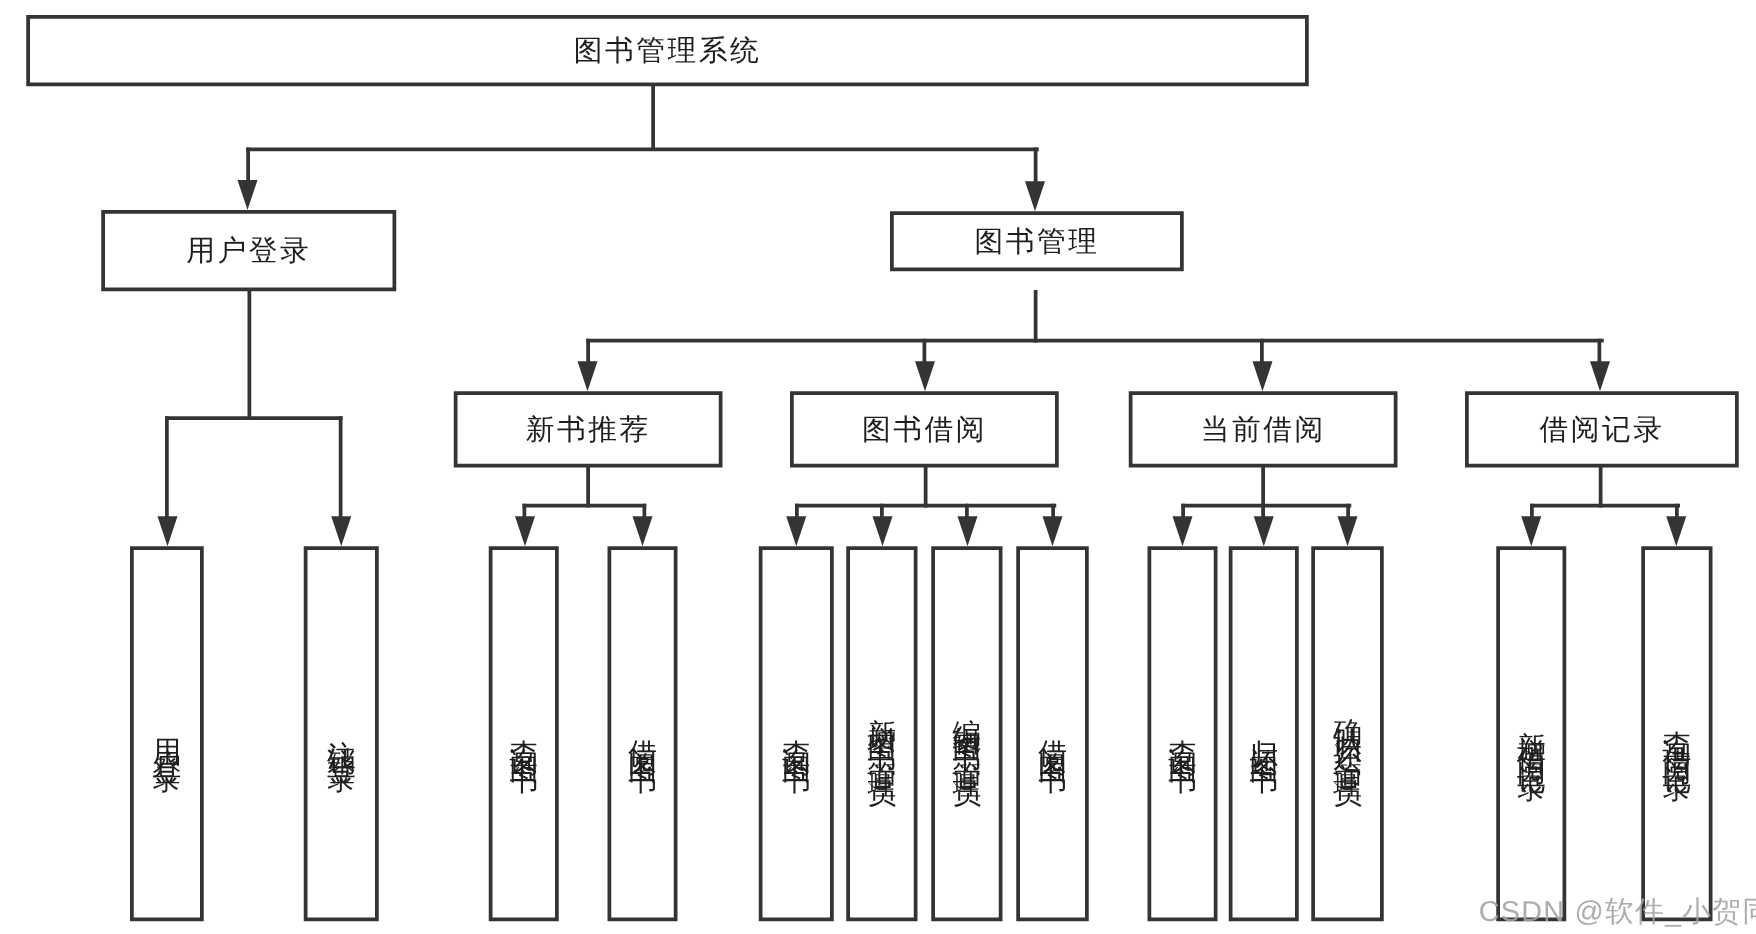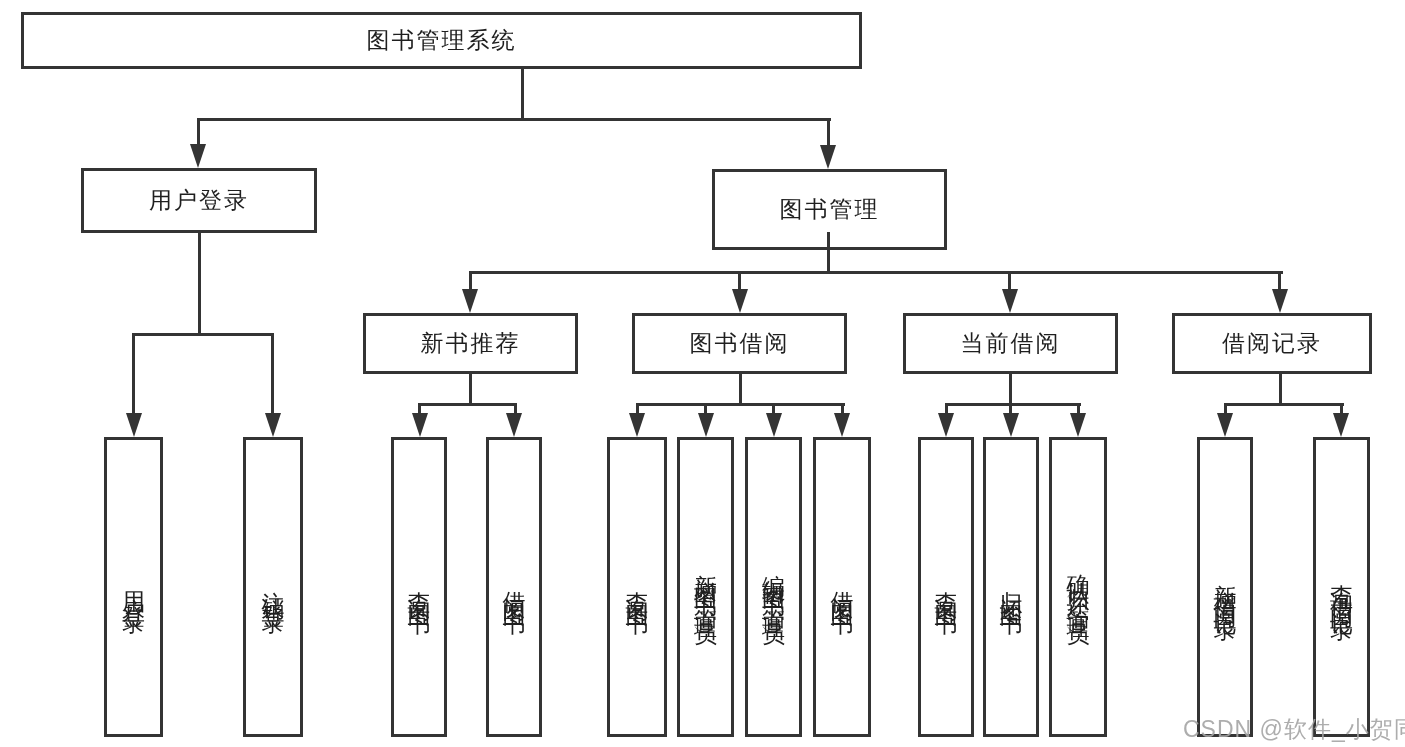--- a/index.html
+++ b/index.html
@@ -59,31 +59,31 @@
     color: rgba(164,164,164,0.9);
     white-space: nowrap;
     z-index: 10;
   }
 </style>
 </head>
 <body>
 
 <div id="canvas">
 
-  <div class="box" style="left:21px; top:12px; width:841px; height:57px;">图书管理系统</div>
+  <div class="box" style="left:21px; top:12px; width:1026px; height:57px;">图书管理系统</div>
 
   <div class="line" style="left:521px; top:68px; width:3px; height:52px;"></div>
   <div class="line" style="left:197px; top:118px; width:634px; height:3px;"></div>
   <div class="line" style="left:197px; top:118px; width:3px; height:30px;"></div>
   <div class="arrow" style="left:190px; top:144px;"></div>
   <div class="line" style="left:827px; top:118px; width:3px; height:30px;"></div>
   <div class="arrow" style="left:820px; top:145px;"></div>
 
   <div class="box" style="left:81px; top:168px; width:236px; height:65px;">用户登录</div>
-  <div class="box" style="left:712px; top:169px; width:235px; height:81px;">图书管理</div>
+  <div class="box" style="left:712px; top:169px; width:235px; height:48px;">图书管理</div>
 
   <div class="line" style="left:198px; top:232px; width:3px; height:104px;"></div>
   <div class="line" style="left:132px; top:333px; width:142px; height:3px;"></div>
   <div class="line" style="left:132px; top:333px; width:3px; height:82px;"></div>
   <div class="arrow" style="left:126px; top:413px;"></div>
   <div class="line" style="left:271px; top:333px; width:3px; height:82px;"></div>
   <div class="arrow" style="left:265px; top:413px;"></div>
 
   <div class="line" style="left:827px; top:232px; width:3px; height:42px;"></div>
   <div class="line" style="left:469px; top:271px; width:814px; height:3px;"></div>
@@ -92,21 +92,21 @@
   <div class="line" style="left:738px; top:271px; width:3px; height:20px;"></div>
   <div class="arrow" style="left:732px; top:289px;"></div>
   <div class="line" style="left:1008px; top:271px; width:3px; height:20px;"></div>
   <div class="arrow" style="left:1002px; top:289px;"></div>
   <div class="line" style="left:1278px; top:271px; width:3px; height:20px;"></div>
   <div class="arrow" style="left:1272px; top:289px;"></div>
 
   <div class="box" style="left:632px; top:313px; width:215px; height:61px;">图书借阅</div>
   <div class="box" style="left:363px; top:313px; width:215px; height:61px;">新书推荐</div>
   <div class="box" style="left:903px; top:313px; width:215px; height:61px;">当前借阅</div>
-  <div class="box" style="left:1172px; top:313px; width:200px; height:61px;">借阅记录</div>
+  <div class="box" style="left:1172px; top:313px; width:219px; height:61px;">借阅记录</div>
 
   <div class="line" style="left:469px; top:373px; width:3px; height:33px;"></div>
   <div class="line" style="left:418px; top:403px; width:99px; height:3px;"></div>
   <div class="line" style="left:418px; top:403px; width:3px; height:13px;"></div>
   <div class="arrow" style="left:412px; top:413px;"></div>
   <div class="line" style="left:514px; top:403px; width:3px; height:13px;"></div>
   <div class="arrow" style="left:506px; top:413px;"></div>
 
   <div class="line" style="left:739px; top:373px; width:3px; height:33px;"></div>
   <div class="line" style="left:636px; top:403px; width:209px; height:3px;"></div>

